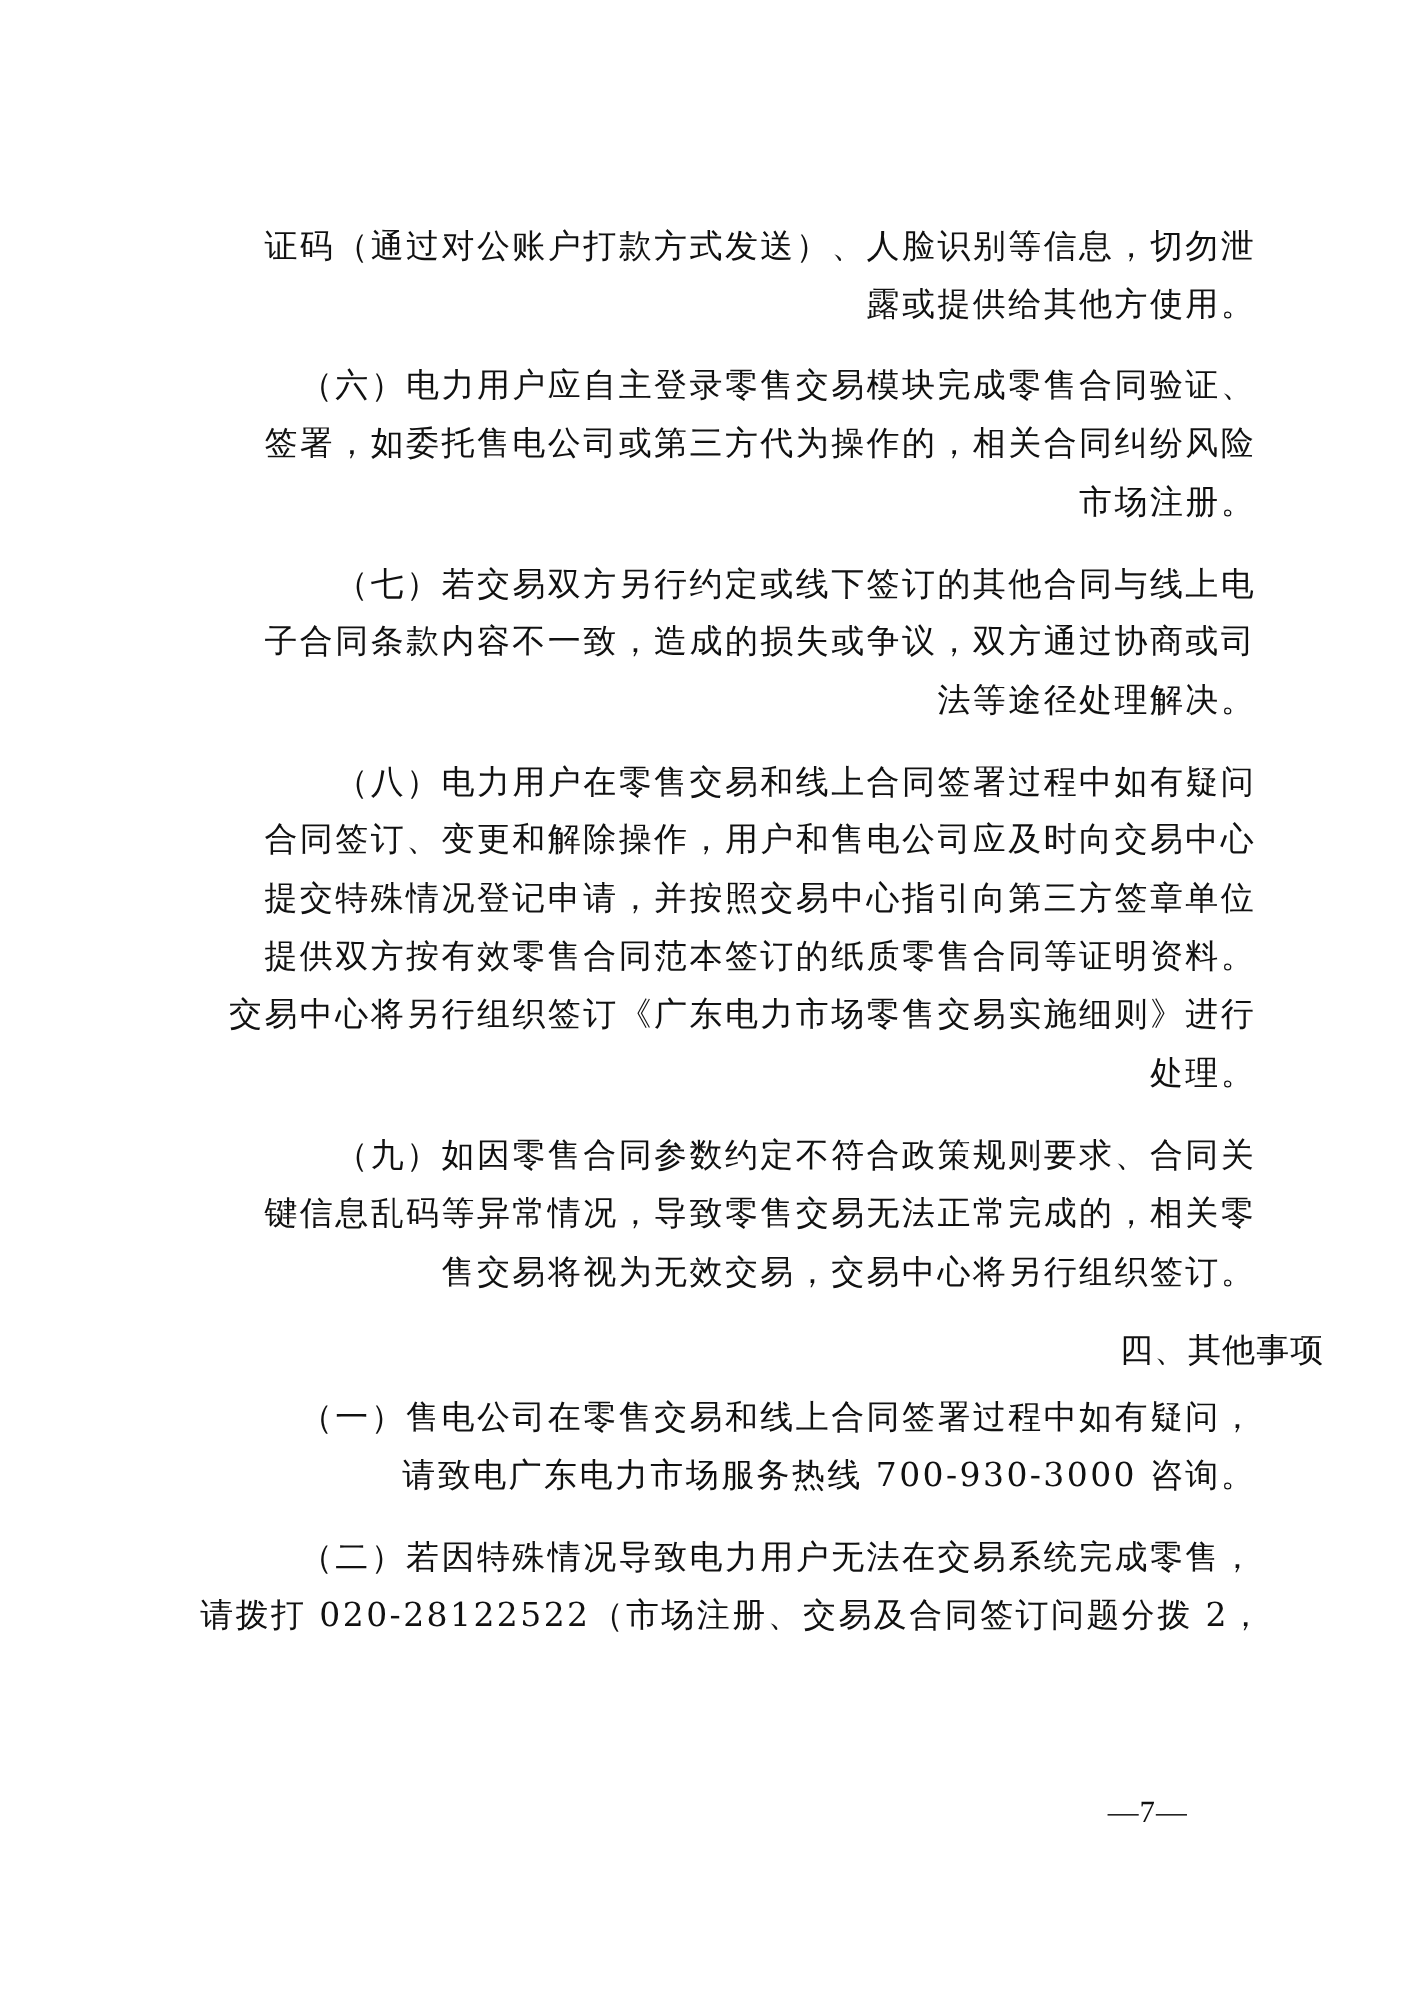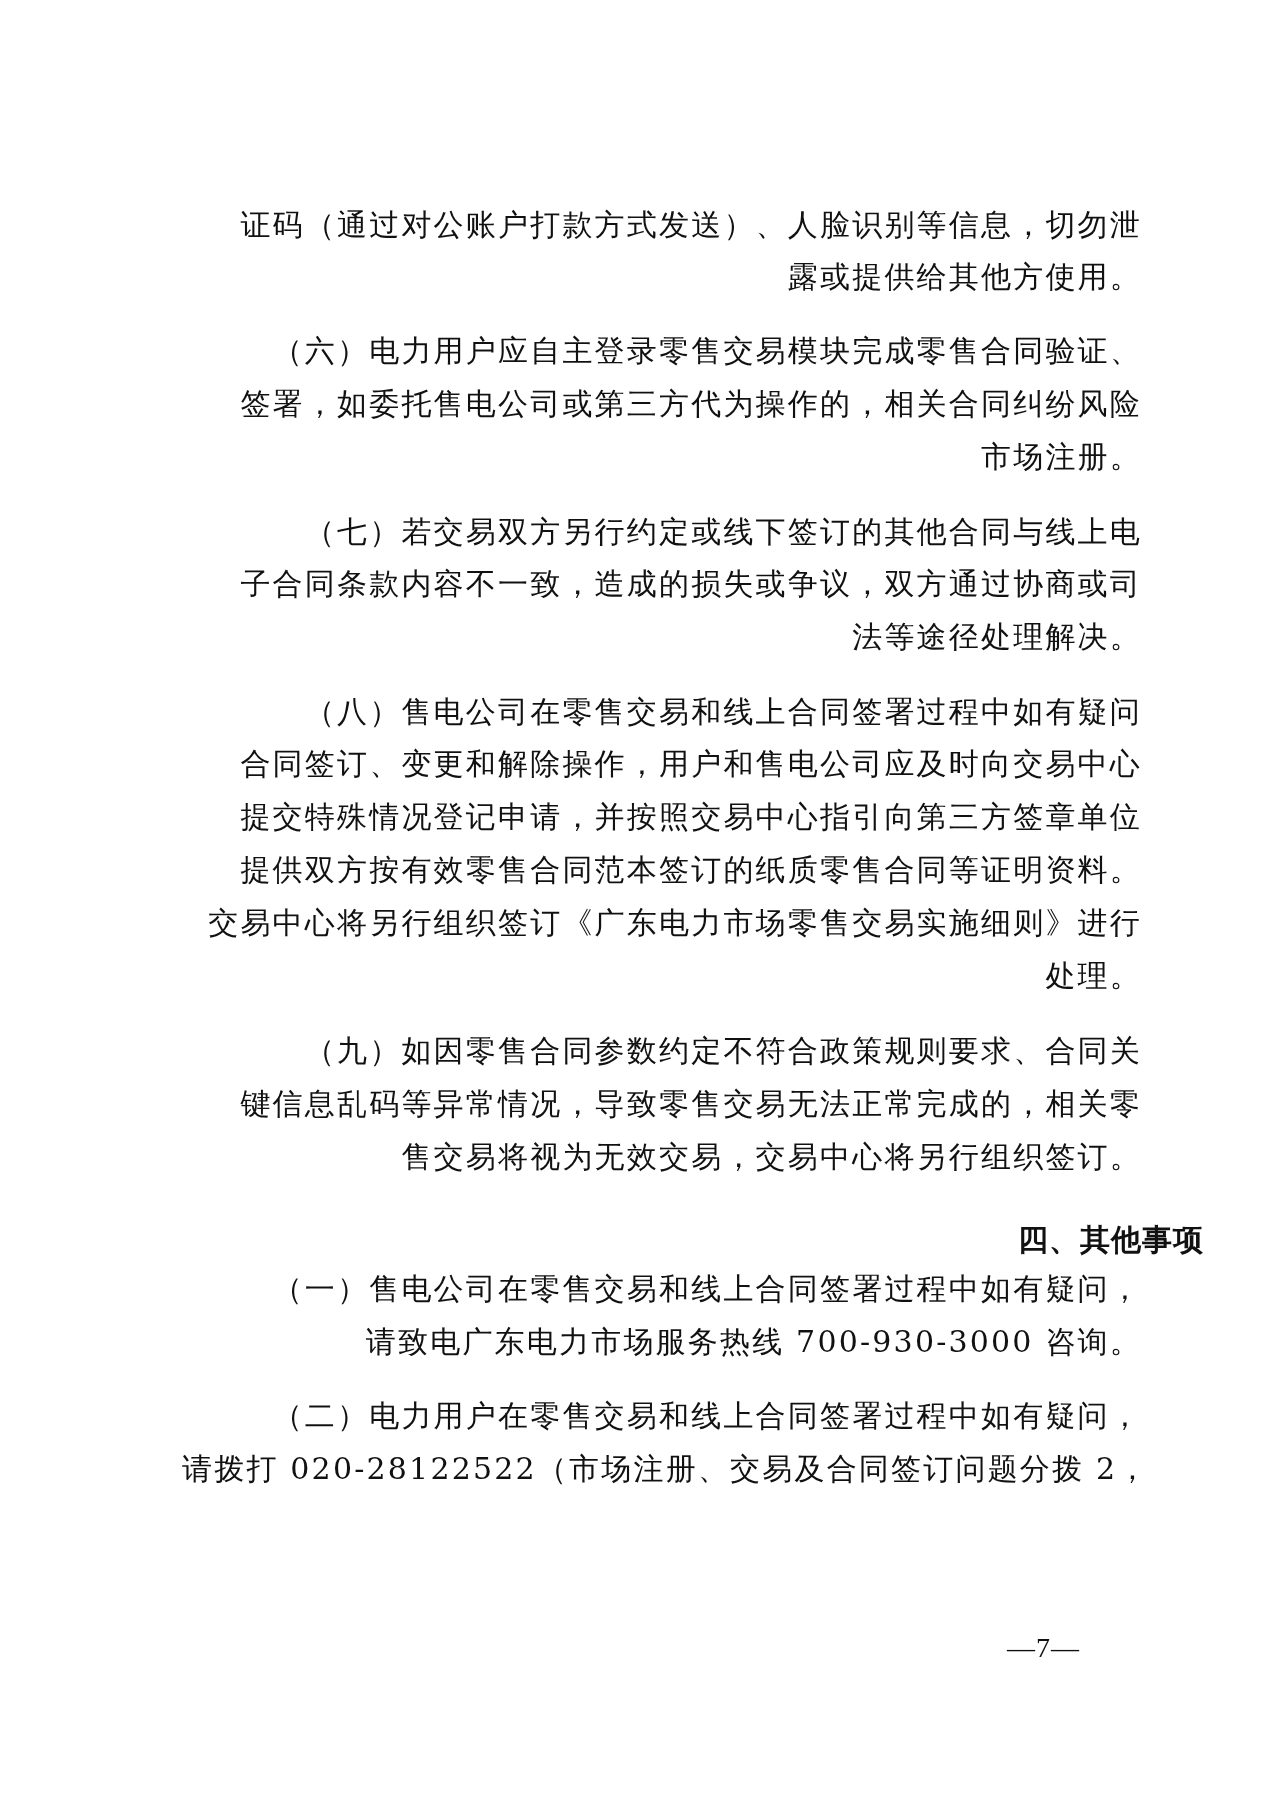--- a/index.html
+++ b/index.html
@@ -2,52 +2,52 @@
 <html><head>
 <meta charset="utf-8">
 <style>
   html, body { margin: 0; padding: 0; background: #ffffff; }
   body { width: 1280px; height: 1810px; position: relative; overflow: hidden;
          font-family: "DejaVu Serif", "Liberation Serif", serif; color: #111; }
   .page { position: absolute; left: 12px; top: 0; width: 1280px; height: 1810px; text-align: right; }
   .line { position: absolute; left: 170px; width: 960px; font-size: 30px; line-height: 40px;
           white-space: nowrap; letter-spacing: 2.2px; }
   .indent { left: 232px; width: 898px; }
-  .heading { left: 232px; font-family: "DejaVu Sans", "Liberation Sans", sans-serif; font-weight: bold; letter-spacing: 1px; margin-top: 12px; }
+  .heading { left: 232px; font-family: "DejaVu Sans", "Liberation Sans", sans-serif; font-weight: normal; letter-spacing: 1px; }
   .pagenum { position: absolute; left: 995px; top: 1628px; font-size: 28px; line-height: 40px;
              font-family: "Liberation Serif", serif; letter-spacing: 1px; }
 </style>
 </head>
 <body>
 
 <div class="page">
   <div class="line" style="top:205px">证码（通过对公账户打款方式发送）、人脸识别等信息，切勿泄</div>
   <div class="line" style="top:257px">露或提供给其他方使用。</div>
 
   <div class="line indent" style="top:331px">（六）电力用户应自主登录零售交易模块完成零售合同验证、</div>
   <div class="line" style="top:384px">签署，如委托售电公司或第三方代为操作的，相关合同纠纷风险</div>
   <div class="line" style="top:437px">市场注册。</div>
 
   <div class="line indent" style="top:512px">（七）若交易双方另行约定或线下签订的其他合同与线上电</div>
   <div class="line" style="top:564px">子合同条款内容不一致，造成的损失或争议，双方通过协商或司</div>
   <div class="line" style="top:617px">法等途径处理解决。</div>
 
-  <div class="line indent" style="top:692px">（八）售电公司在零售交易和线上合同签署过程中如有疑问</div>
+  <div class="line indent" style="top:692px">（八）电力用户在零售交易和线上合同签署过程中如有疑问</div>
   <div class="line" style="top:797px">提交特殊情况登记申请，并按照交易中心指引向第三方签章单位</div>
   <div class="line" style="top:744px">合同签订、变更和解除操作，用户和售电公司应及时向交易中心</div>
   <div class="line" style="top:850px">提供双方按有效零售合同范本签订的纸质零售合同等证明资料。</div>
   <div class="line" style="top:903px">交易中心将另行组织签订《广东电力市场零售交易实施细则》进行</div>
   <div class="line" style="top:956px">处理。</div>
 
   <div class="line indent" style="top:1031px">（九）如因零售合同参数约定不符合政策规则要求、合同关</div>
   <div class="line" style="top:1084px">键信息乱码等异常情况，导致零售交易无法正常完成的，相关零</div>
   <div class="line" style="top:1137px">售交易将视为无效交易，交易中心将另行组织签订。</div>
 
   <div class="line heading" style="top:1208px">四、其他事项</div>
 
   <div class="line indent" style="top:1269px">（一）售电公司在零售交易和线上合同签署过程中如有疑问，</div>
   <div class="line" style="top:1322px">请致电广东电力市场服务热线 700-930-3000 咨询。</div>
 
-  <div class="line indent" style="top:1396px">（二）电力用户在零售交易和线上合同签署过程中如有疑问，</div>
+  <div class="line indent" style="top:1396px">（二）若因特殊情况导致电力用户无法在交易系统完成零售，</div>
   <div class="line" style="top:1449px">请拨打 020-28122522（市场注册、交易及合同签订问题分拨 2，</div>
 
   <div class="pagenum">—7—</div>
 </div>
 
 </body></html>

